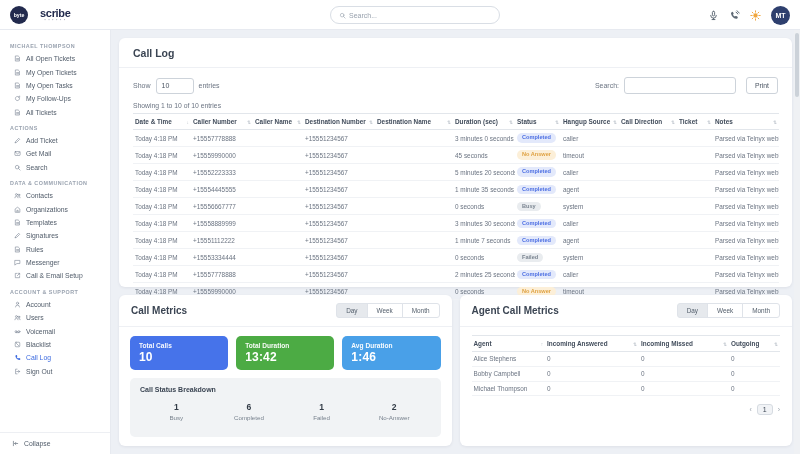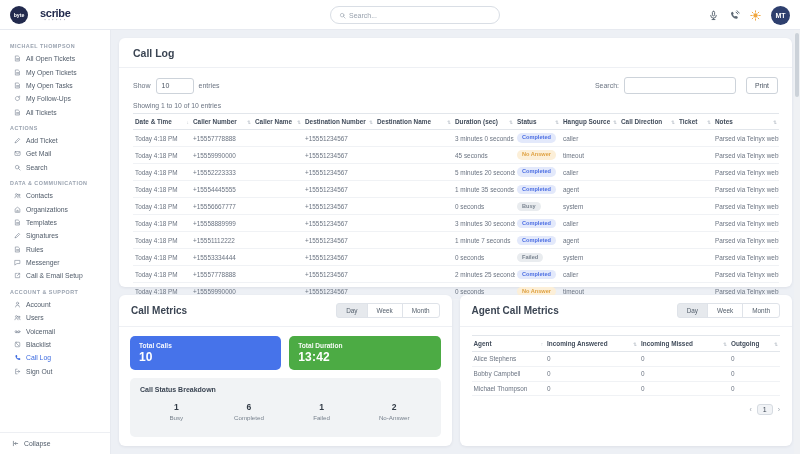--- a/index.html
+++ b/index.html
@@ -516,20 +516,24 @@
           <div class="metrics-body">
             <div class="tiles">
                 <div class="tile" style="background: rgb(70, 115, 234);">
                   <div class="tile-label">Total Calls</div>
                   <div class="tile-value">10</div>
                 </div>
                 <div class="tile" style="background: rgb(76, 171, 68);">
                   <div class="tile-label">Total Duration</div>
                   <div class="tile-value">13:42</div>
                 </div>
+                <div class="tile" style="background: rgb(73, 160, 232);">
+                  <div class="tile-label">Avg Duration</div>
+                  <div class="tile-value">1:46</div>
+                </div>
               </div>
             <div class="breakdown">
               <div class="breakdown-title">Call Status Breakdown</div>
               <div class="breakdown-stats">
                   <div class="bstat">
                     <div class="bstat-value">1</div>
                     <div class="bstat-label">Busy</div>
                   </div>
                   <div class="bstat">
                     <div class="bstat-value">6</div>

